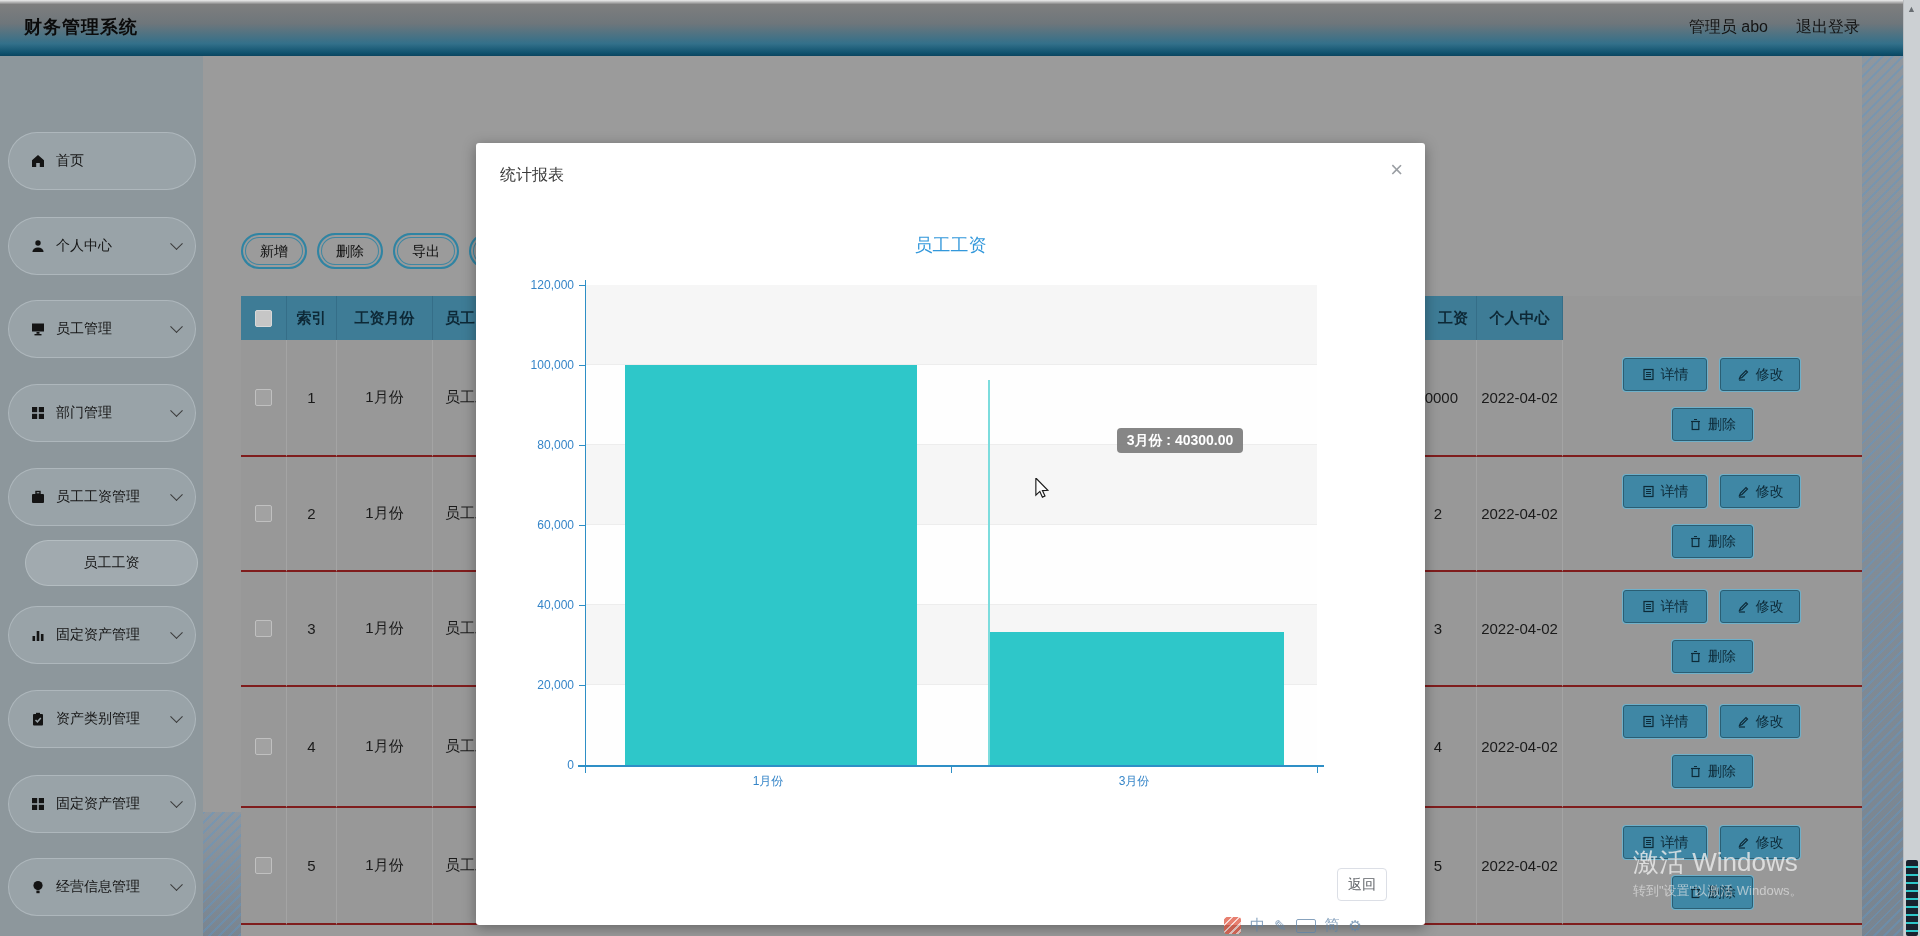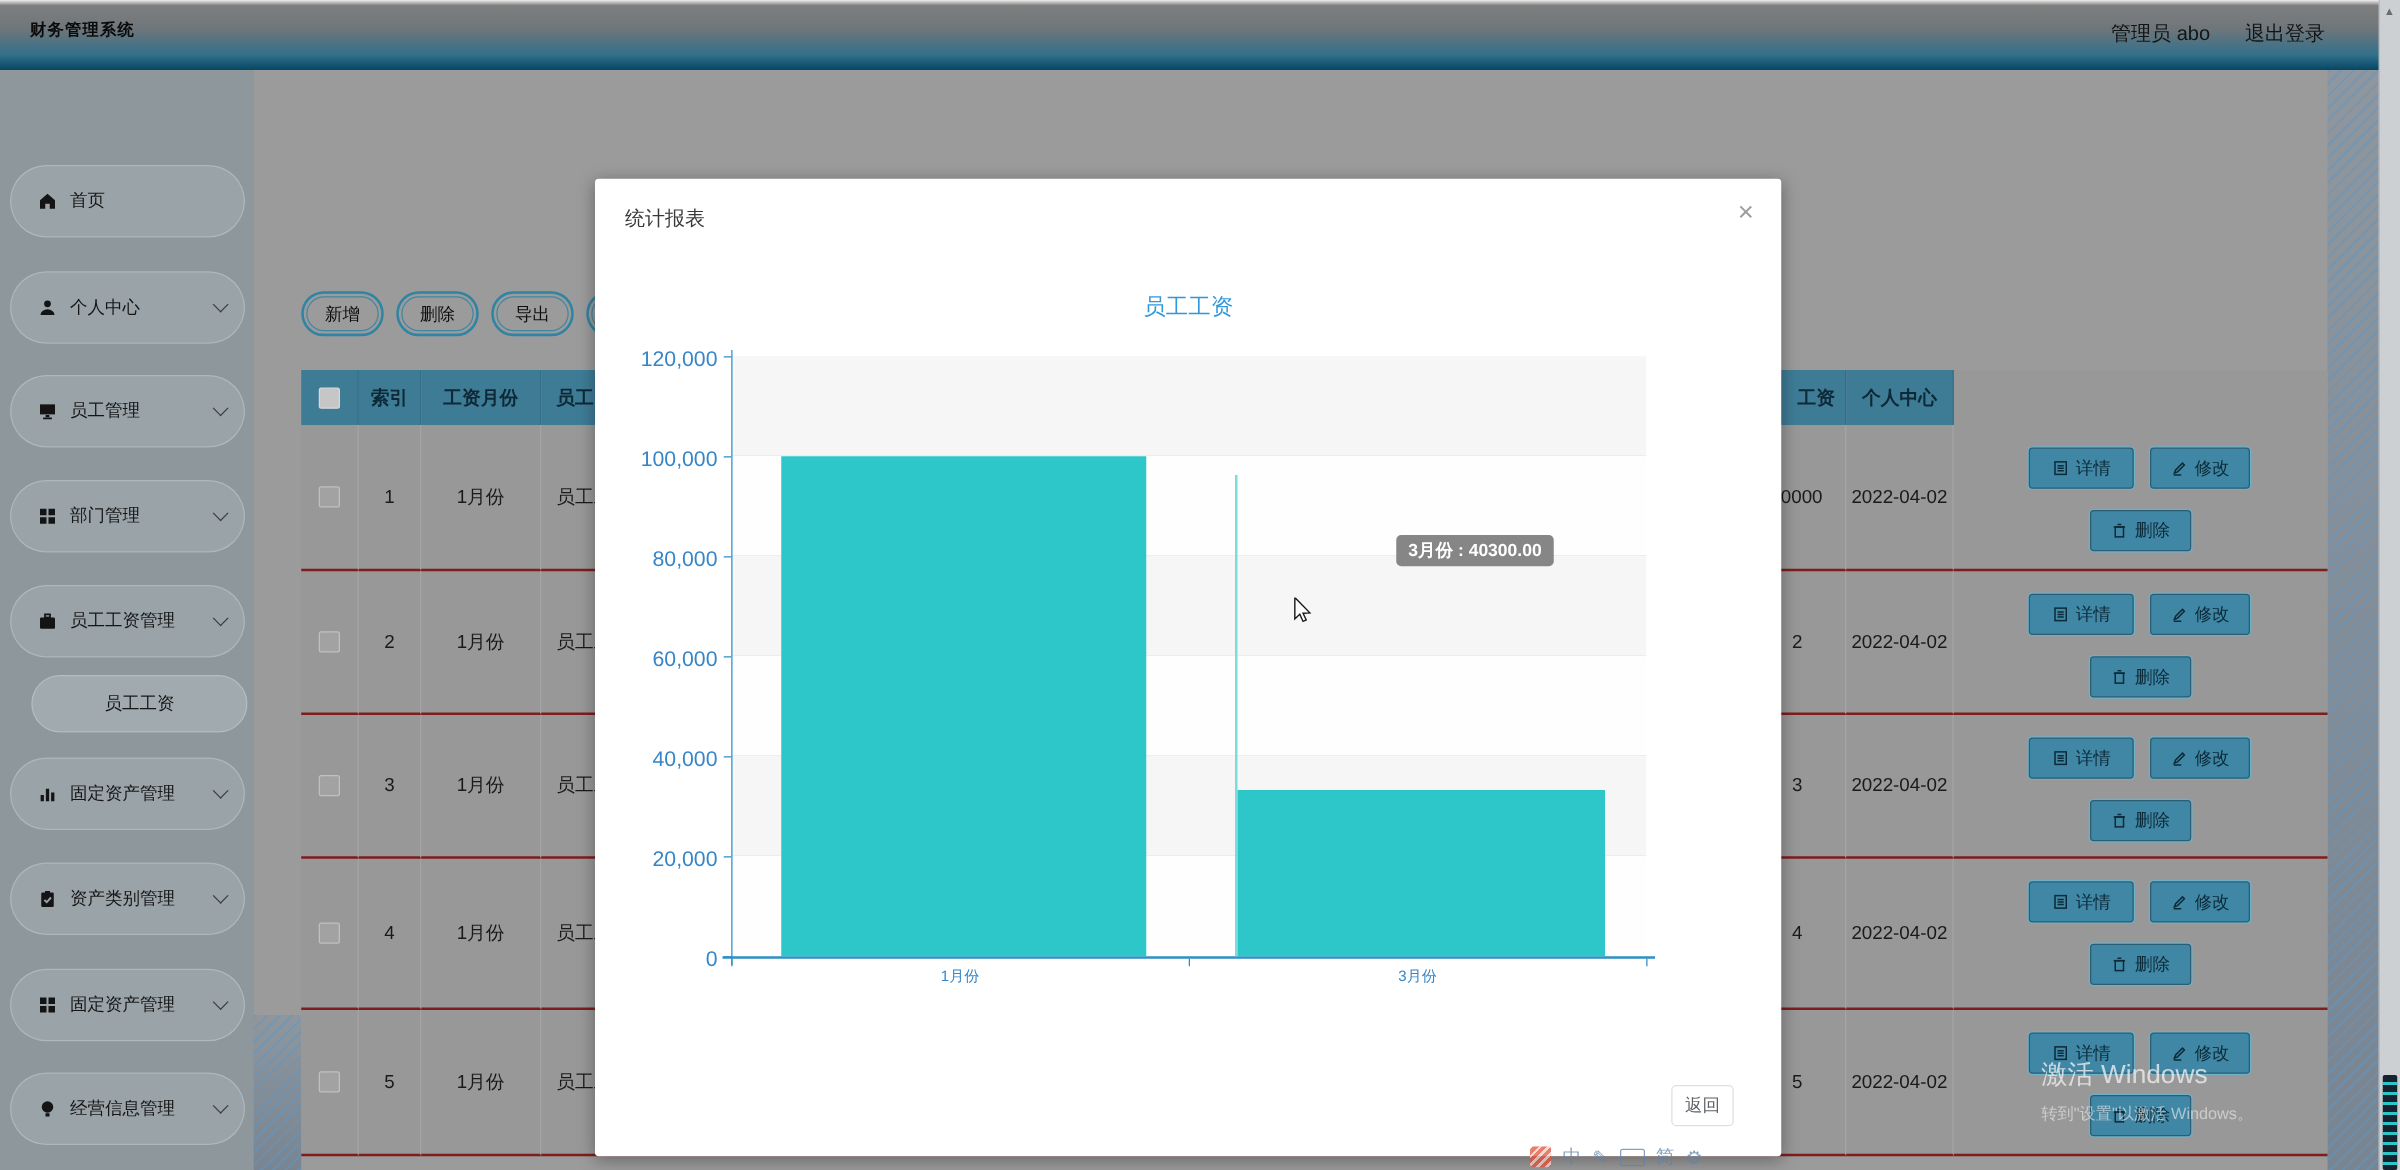--- a/index.html
+++ b/index.html
@@ -1,21 +1,21 @@
 <!DOCTYPE html>
 <html><head>
 <meta charset="utf-8">
 <style>
   html,body{margin:0;padding:0;background:#555;}
   #screen{position:relative;width:1920px;height:936px;overflow:hidden;
     font-family:"Liberation Sans","DejaVu Sans",sans-serif;background:#9b9b9b;}
   
   #topbar{position:absolute;left:0;top:0;width:1920px;height:56px;
     background:linear-gradient(180deg,#ededed 0%,#7e7e7e 8%,#6e767b 42%,#33708a 78%,#11536f 94%,#0b4560 100%);}
-  #topbar .title{position:absolute;left:24px;top:15px;font-size:13px;font-weight:bold;color:#0b0b0b;letter-spacing:1px;}
+  #topbar .title{position:absolute;left:24px;top:15px;font-size:18px;font-weight:bold;color:#0b0b0b;letter-spacing:1px;}
   #topbar .right{position:absolute;right:60px;top:17px;font-size:16px;color:#141414;display:flex;gap:28px;}
   
   #sidebar{position:absolute;left:0;top:56px;width:203px;height:880px;background:#8d979c;}
   .pill{position:absolute;left:8px;width:188px;height:58px;border-radius:30px;
     background:#99a3a8;border:1px solid rgba(235,243,246,.26);box-sizing:border-box;
     display:flex;align-items:center;padding:0 14px 0 22px;cursor:pointer;}
   .pill .lbl{font-size:14px;color:#161616;margin-left:11px;white-space:nowrap;}
   .pill svg{flex:0 0 auto;}
   .chev{margin-left:auto;width:8px;height:8px;border-right:1.6px solid #3c3c3c;border-bottom:1.6px solid #3c3c3c;
     transform:rotate(45deg) translate(-2px,-2px);}
@@ -38,30 +38,30 @@
       display:flex;align-items:center;justify-content:center;font-weight:bold;color:#0d2836;}
   .cell{position:absolute;box-sizing:border-box;border-right:1px solid #a4a4a4;border-bottom:2px solid #7f1d1d;
       display:flex;align-items:center;justify-content:center;text-align:center;}
   .cbx{width:15px;height:15px;background:#a2a2a2;border:1px solid #c0c0c0;border-radius:2px;}
   .cbx.hdr{background:#c6c6c6;border-color:#d8d8d8;}
   .abtn{position:absolute;height:33px;background:#3f87a5;border:1px solid #2a5e74;box-shadow:0 0 0 1px #6fb0c9;
       border-radius:3px;color:#0d2a38;font-size:14px;display:flex;align-items:center;justify-content:center;gap:6px;
       box-sizing:border-box;cursor:pointer;}
   .abtn svg{flex:0 0 auto;}
   
-  #wm1{position:absolute;left:1633px;top:845px;font-size:21px;color:rgba(238,238,238,.8);}
+  #wm1{position:absolute;left:1633px;top:845px;font-size:26px;color:rgba(238,238,238,.8);}
   #wm2{position:absolute;left:1633px;top:882px;font-size:13px;color:rgba(230,230,230,.65);}
   
   #modal{position:absolute;left:476px;top:143px;width:949px;height:782px;background:#ffffff;border-radius:3px;
      box-shadow:0 3px 14px rgba(0,0,0,.35);}
   #modal .mtitle{position:absolute;left:24px;top:22px;font-size:16px;color:#3a3a3a;}
   #mclose{position:absolute;right:22px;top:14px;font-size:22px;color:#9a9ea3;cursor:pointer;}
   #ctitle{position:absolute;left:0;top:90px;width:100%;text-align:center;font-size:18px;color:#3398db;}
   .band{position:absolute;left:109px;width:732px;height:80px;box-sizing:border-box;border-bottom:1px solid #ededed;}
-  .ylab{position:absolute;width:70px;left:28px;text-align:right;font-size:17px;color:#3585c8;}
+  .ylab{position:absolute;width:70px;left:28px;text-align:right;font-size:12px;color:#3585c8;}
   .ytick{position:absolute;left:103px;width:6px;height:1px;background:#2e8fc6;}
   .xtick{position:absolute;top:624px;width:1px;height:6px;background:#2e8fc6;}
   #axisY{position:absolute;left:109px;top:137px;width:1px;height:492px;background:#2e8fc6;}
   #axisX{position:absolute;left:102px;top:622px;width:746px;height:2px;background:#2e8fc6;}
   .bar{position:absolute;background:#2ec7c9;}
   #emline{position:absolute;left:512px;top:237px;width:2px;height:385px;background:#7cdcdd;}
   .xlab{position:absolute;top:630px;width:80px;text-align:center;font-size:12px;color:#3585c8;}
   #tooltip{position:absolute;left:641px;top:285px;min-width:110px;height:25px;padding:0 8px;border-radius:4px;
      background:rgba(128,128,128,.95);color:#fff;font-size:14px;font-weight:bold;line-height:25px;text-align:center;}
   #backbtn{position:absolute;left:861px;top:725px;width:50px;height:33px;background:#fff;border:1px solid #dcdfe6;

